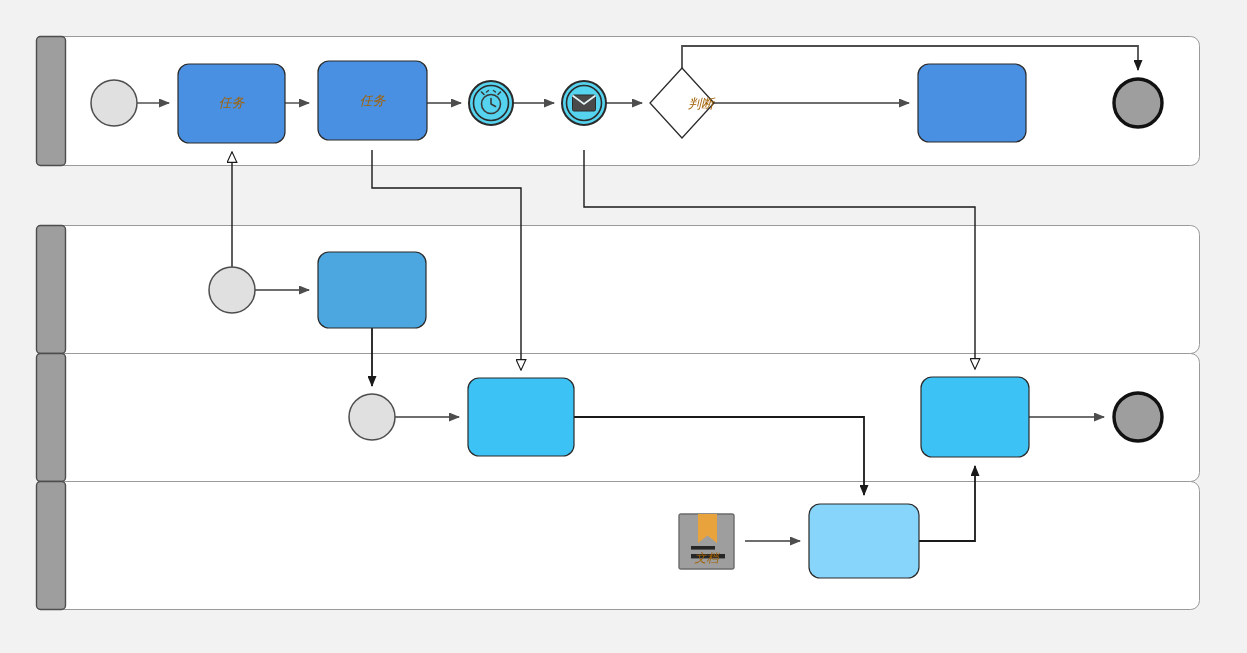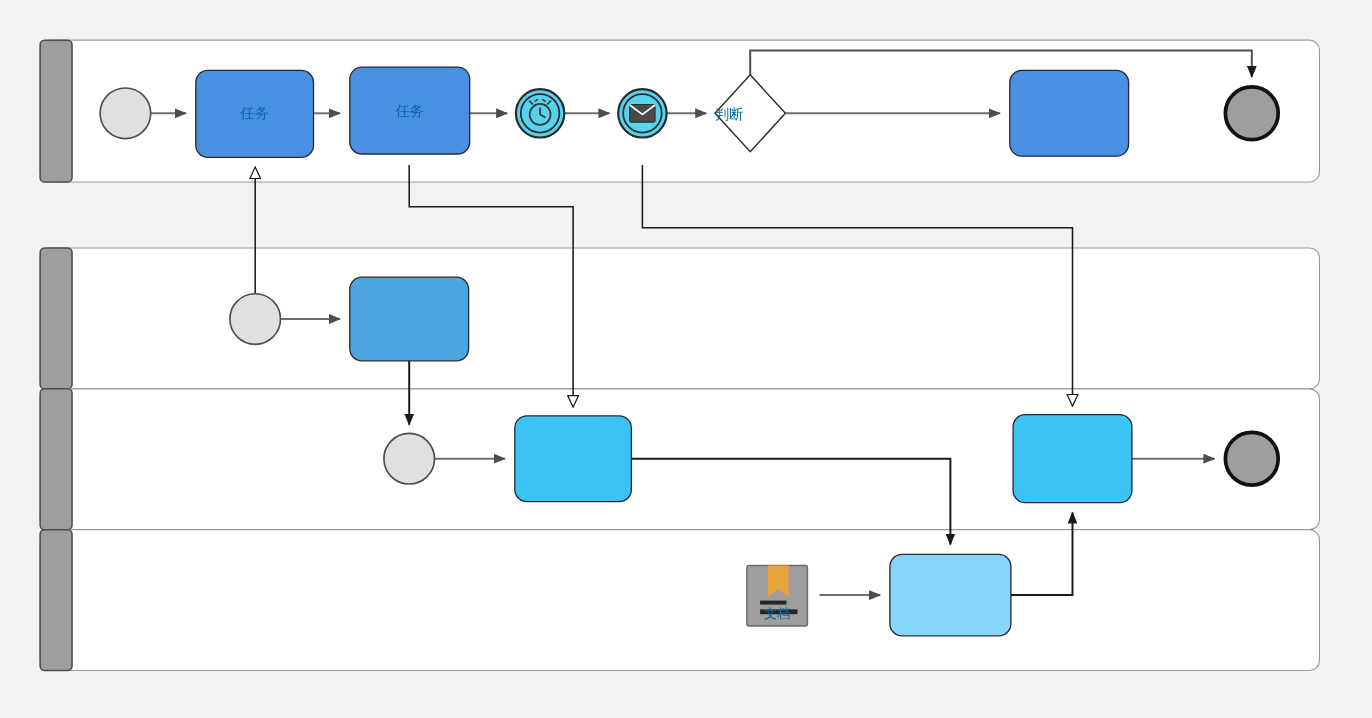--- a/index.html
+++ b/index.html
@@ -8,23 +8,24 @@
     width:1247px;height:653px;
     background:#f2f2f2;
     font-family:"Liberation Sans","DejaVu Sans",sans-serif;
     overflow:hidden;
   }
   #canvas{position:relative;width:1247px;height:653px;}
   #canvas svg{position:absolute;left:0;top:0;width:1247px;height:653px;}
   .txt{
     position:absolute;
     font-family:"Liberation Sans","DejaVu Sans",sans-serif;
-    color:#0369a1;
+    color:#a16207;
     white-space:nowrap;
     pointer-events:none;
+    font-style:italic;
   }
 </style>
 </head>
 <body>
 
 <div id="canvas">
 
   <svg viewBox="0 0 1247 653" xmlns="http://www.w3.org/2000/svg">
     <defs>
       <marker id="seqArrow" markerWidth="11" markerHeight="9" refX="10" refY="4.5" orient="auto" markerUnits="userSpaceOnUse">
@@ -143,17 +144,17 @@
     </g>
 
     <rect x="809" y="504" width="110" height="74" rx="11" ry="11" fill="#88d5fb" stroke="#2a2a2a" stroke-width="1.2"></rect>
 
   </svg>
 
   <div class="txt" style="left:178px;top:94px;width:107px;text-align:center;font-size:13px;">任务</div>
 
   <div class="txt" style="left:318px;top:92px;width:109px;text-align:center;font-size:13px;">任务</div>
 
-  <div class="txt" style="left:650px;top:95px;width:64px;text-align:left;font-size:13px;">判断</div>
+  <div class="txt" style="left:650px;top:95px;width:64px;text-align:right;font-size:13px;">判断</div>
 
   <div class="txt" style="left:677px;top:550px;width:59px;text-align:center;font-size:12px;">文档</div>
 
 </div>
 
 </body></html>

